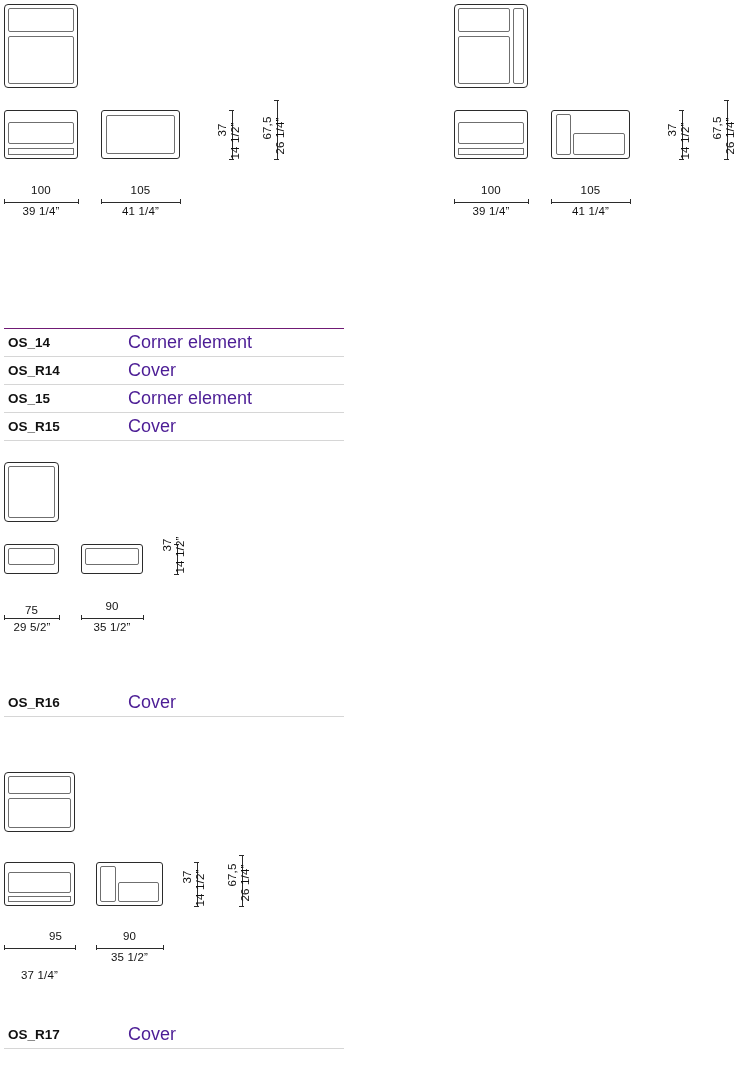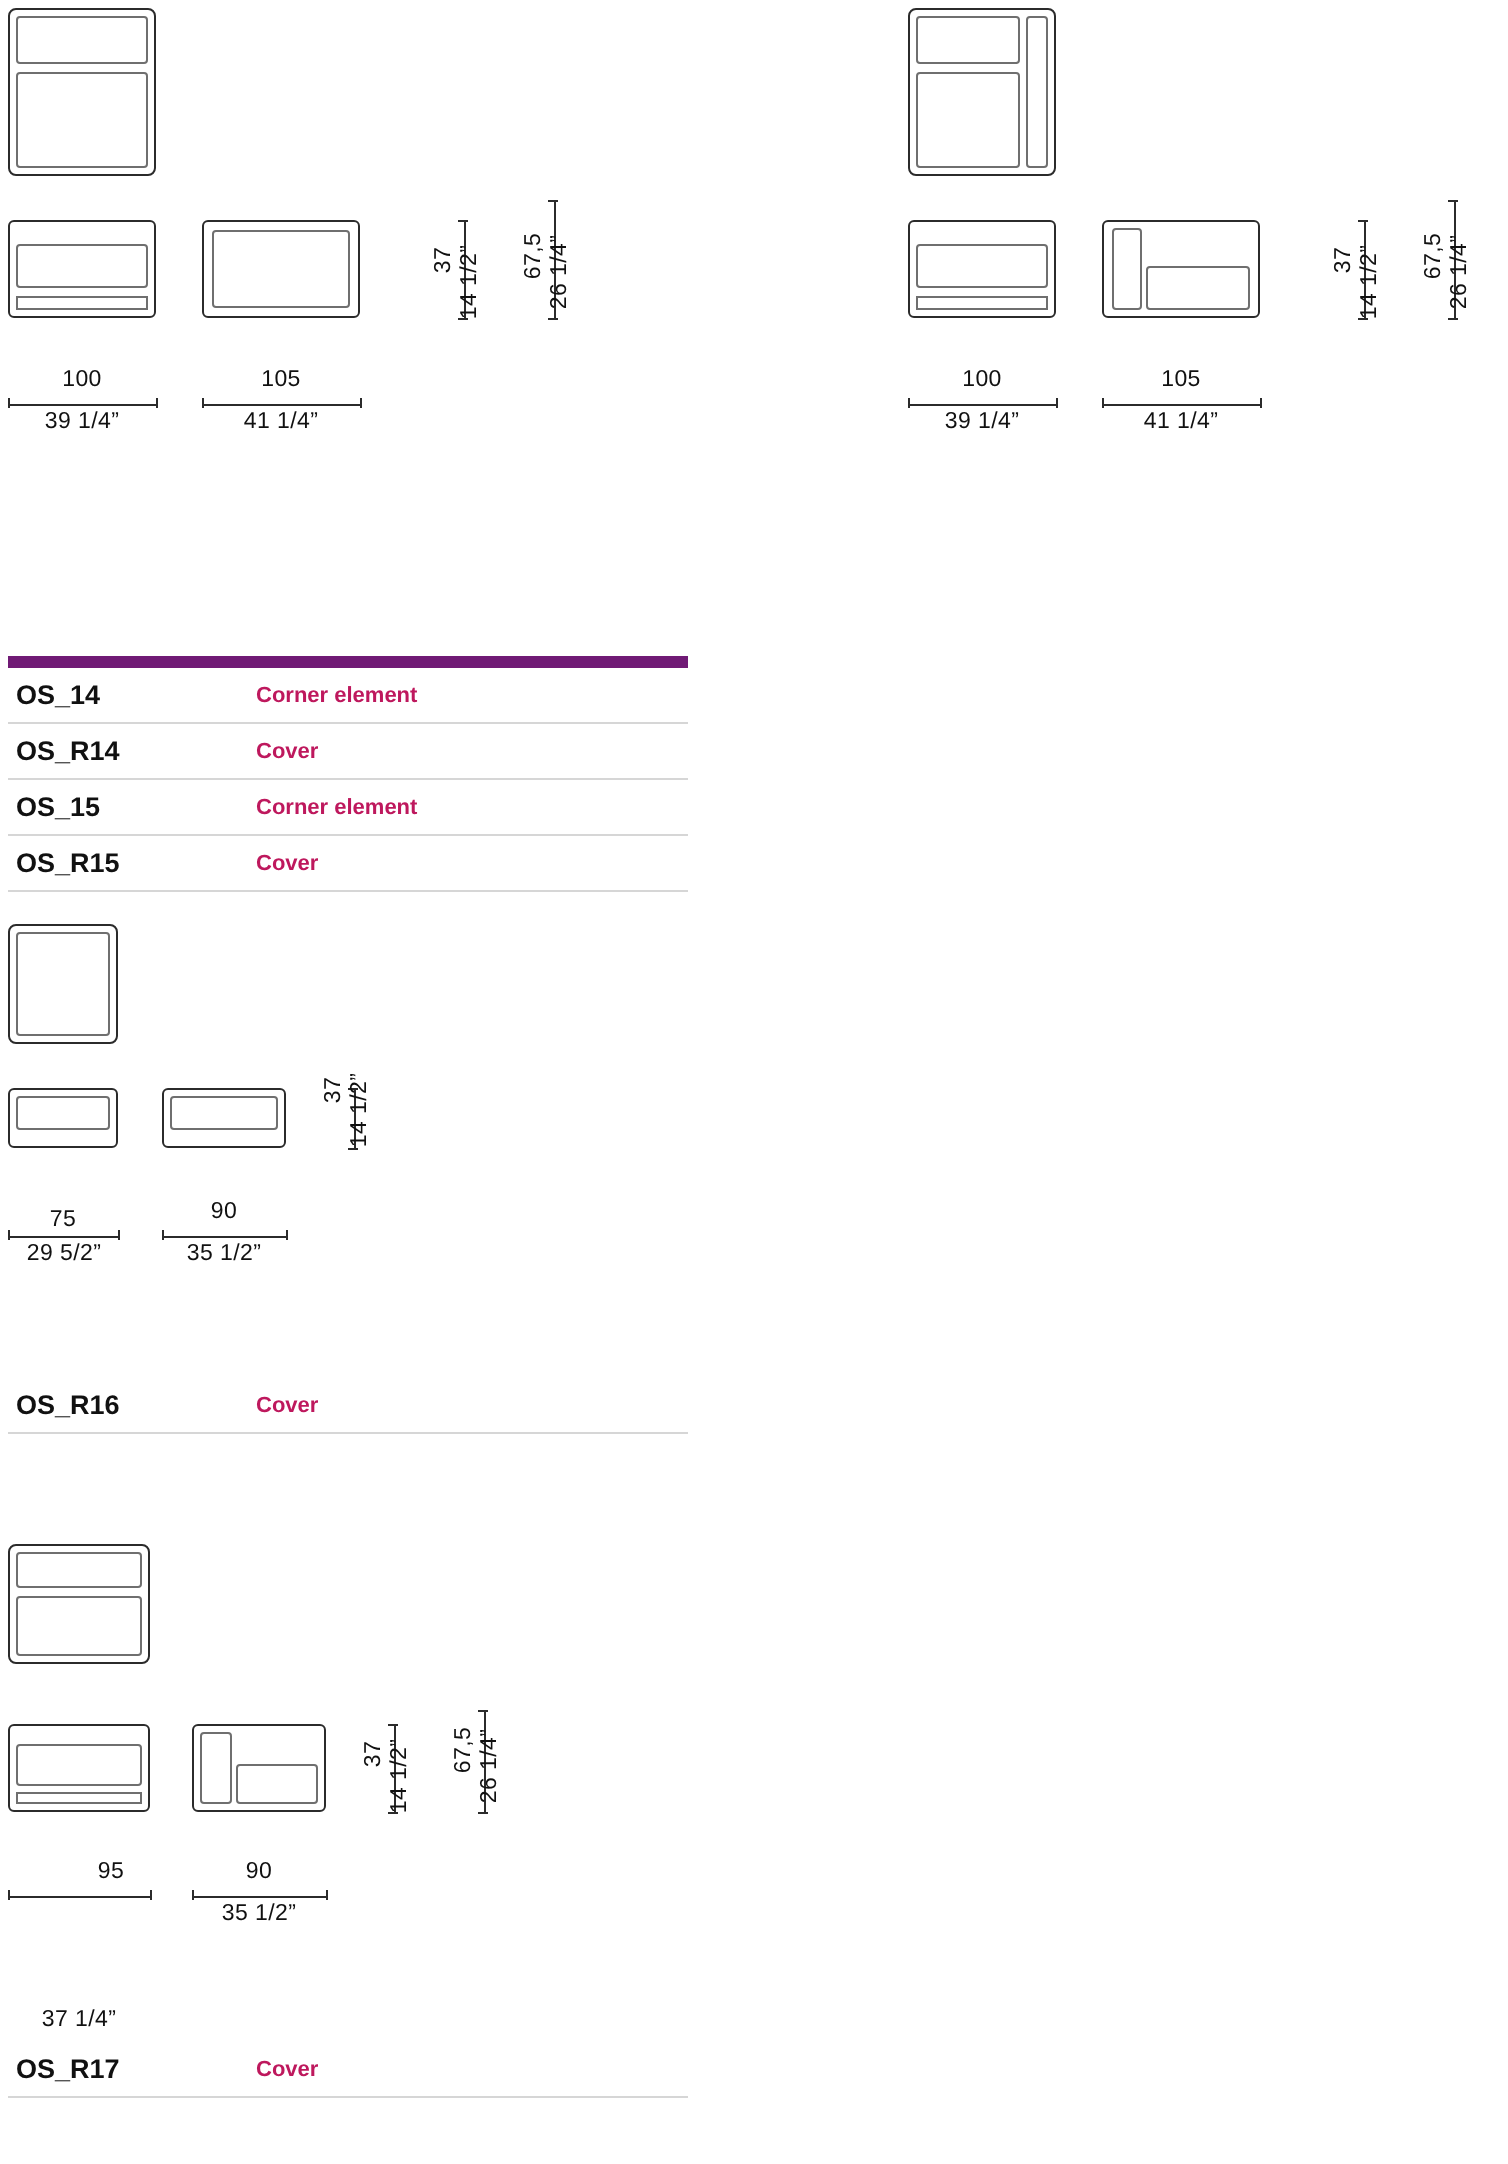--- a/index.html
+++ b/index.html
@@ -79,34 +79,33 @@
     width: 340px;
     border-collapse: collapse;
   }
   .code-table .row {
     display: flex;
     align-items: center;
     height: 27px;
     border-bottom: 1px solid #d6d6d6;
   }
   .code-table .row.first {
-    border-top: 6px solid #701a75;
+    border-top: 1px solid #701a75;
   }
   .code-table .code {
     width: 124px;
     font-weight: bold;
     font-size: 13.5px;
     color: #111;
     padding-left: 4px;
     box-sizing: border-box;
   }
   .code-table .desc {
-    font-size: 11px;
-    color: #be185d;
-    font-weight: bold;
+    font-size: 18px;
+    color: #4c1d95;
   }
 </style>
 </head>
 <body>
 
 <div class="page">
 
   <div class="shape r4" style="left:4px; top:4px; width:74px; height:84px;"></div>
   <div class="inner r2" style="left:8px; top:8px; width:66px; height:24px;"></div>
   <div class="inner r2" style="left:8px; top:36px; width:66px; height:48px;"></div>
@@ -253,21 +252,21 @@
   <div class="dimline-v" style="left:242px; top:855px; height:51px;"></div>
   <div class="tick-h" style="left:239px; top:855px;"></div>
   <div class="tick-h" style="left:239px; top:906px;"></div>
   <div class="dim-label vert" style="left:226px; top:910px; width:70px;">67,5</div>
   <div class="dim-label vert" style="left:239px; top:923px; width:80px;">26 1/4”</div>
 
   <div class="dimline-h" style="left:4px; top:948px; width:71px;"></div>
   <div class="tick-v" style="left:4px; top:945px;"></div>
   <div class="tick-v" style="left:75px; top:945px;"></div>
   <div class="dim-label" style="left:20px; top:930px; width:71px;">95</div>
-  <div class="dim-label" style="left:4px; top:1004px; width:71px;">37 1/4”</div>
+  <div class="dim-label" style="left:4px; top:969px; width:71px;">37 1/4”</div>
 
   <div class="dimline-h" style="left:96px; top:948px; width:67px;"></div>
   <div class="tick-v" style="left:96px; top:945px;"></div>
   <div class="tick-v" style="left:163px; top:945px;"></div>
   <div class="dim-label" style="left:96px; top:930px; width:67px;">90</div>
   <div class="dim-label" style="left:94px; top:951px; width:71px;">35 1/2”</div>
 
   <div class="code-table" style="left:4px; top:1021px;">
     <div class="row">
       <div class="code">OS_R17</div>

